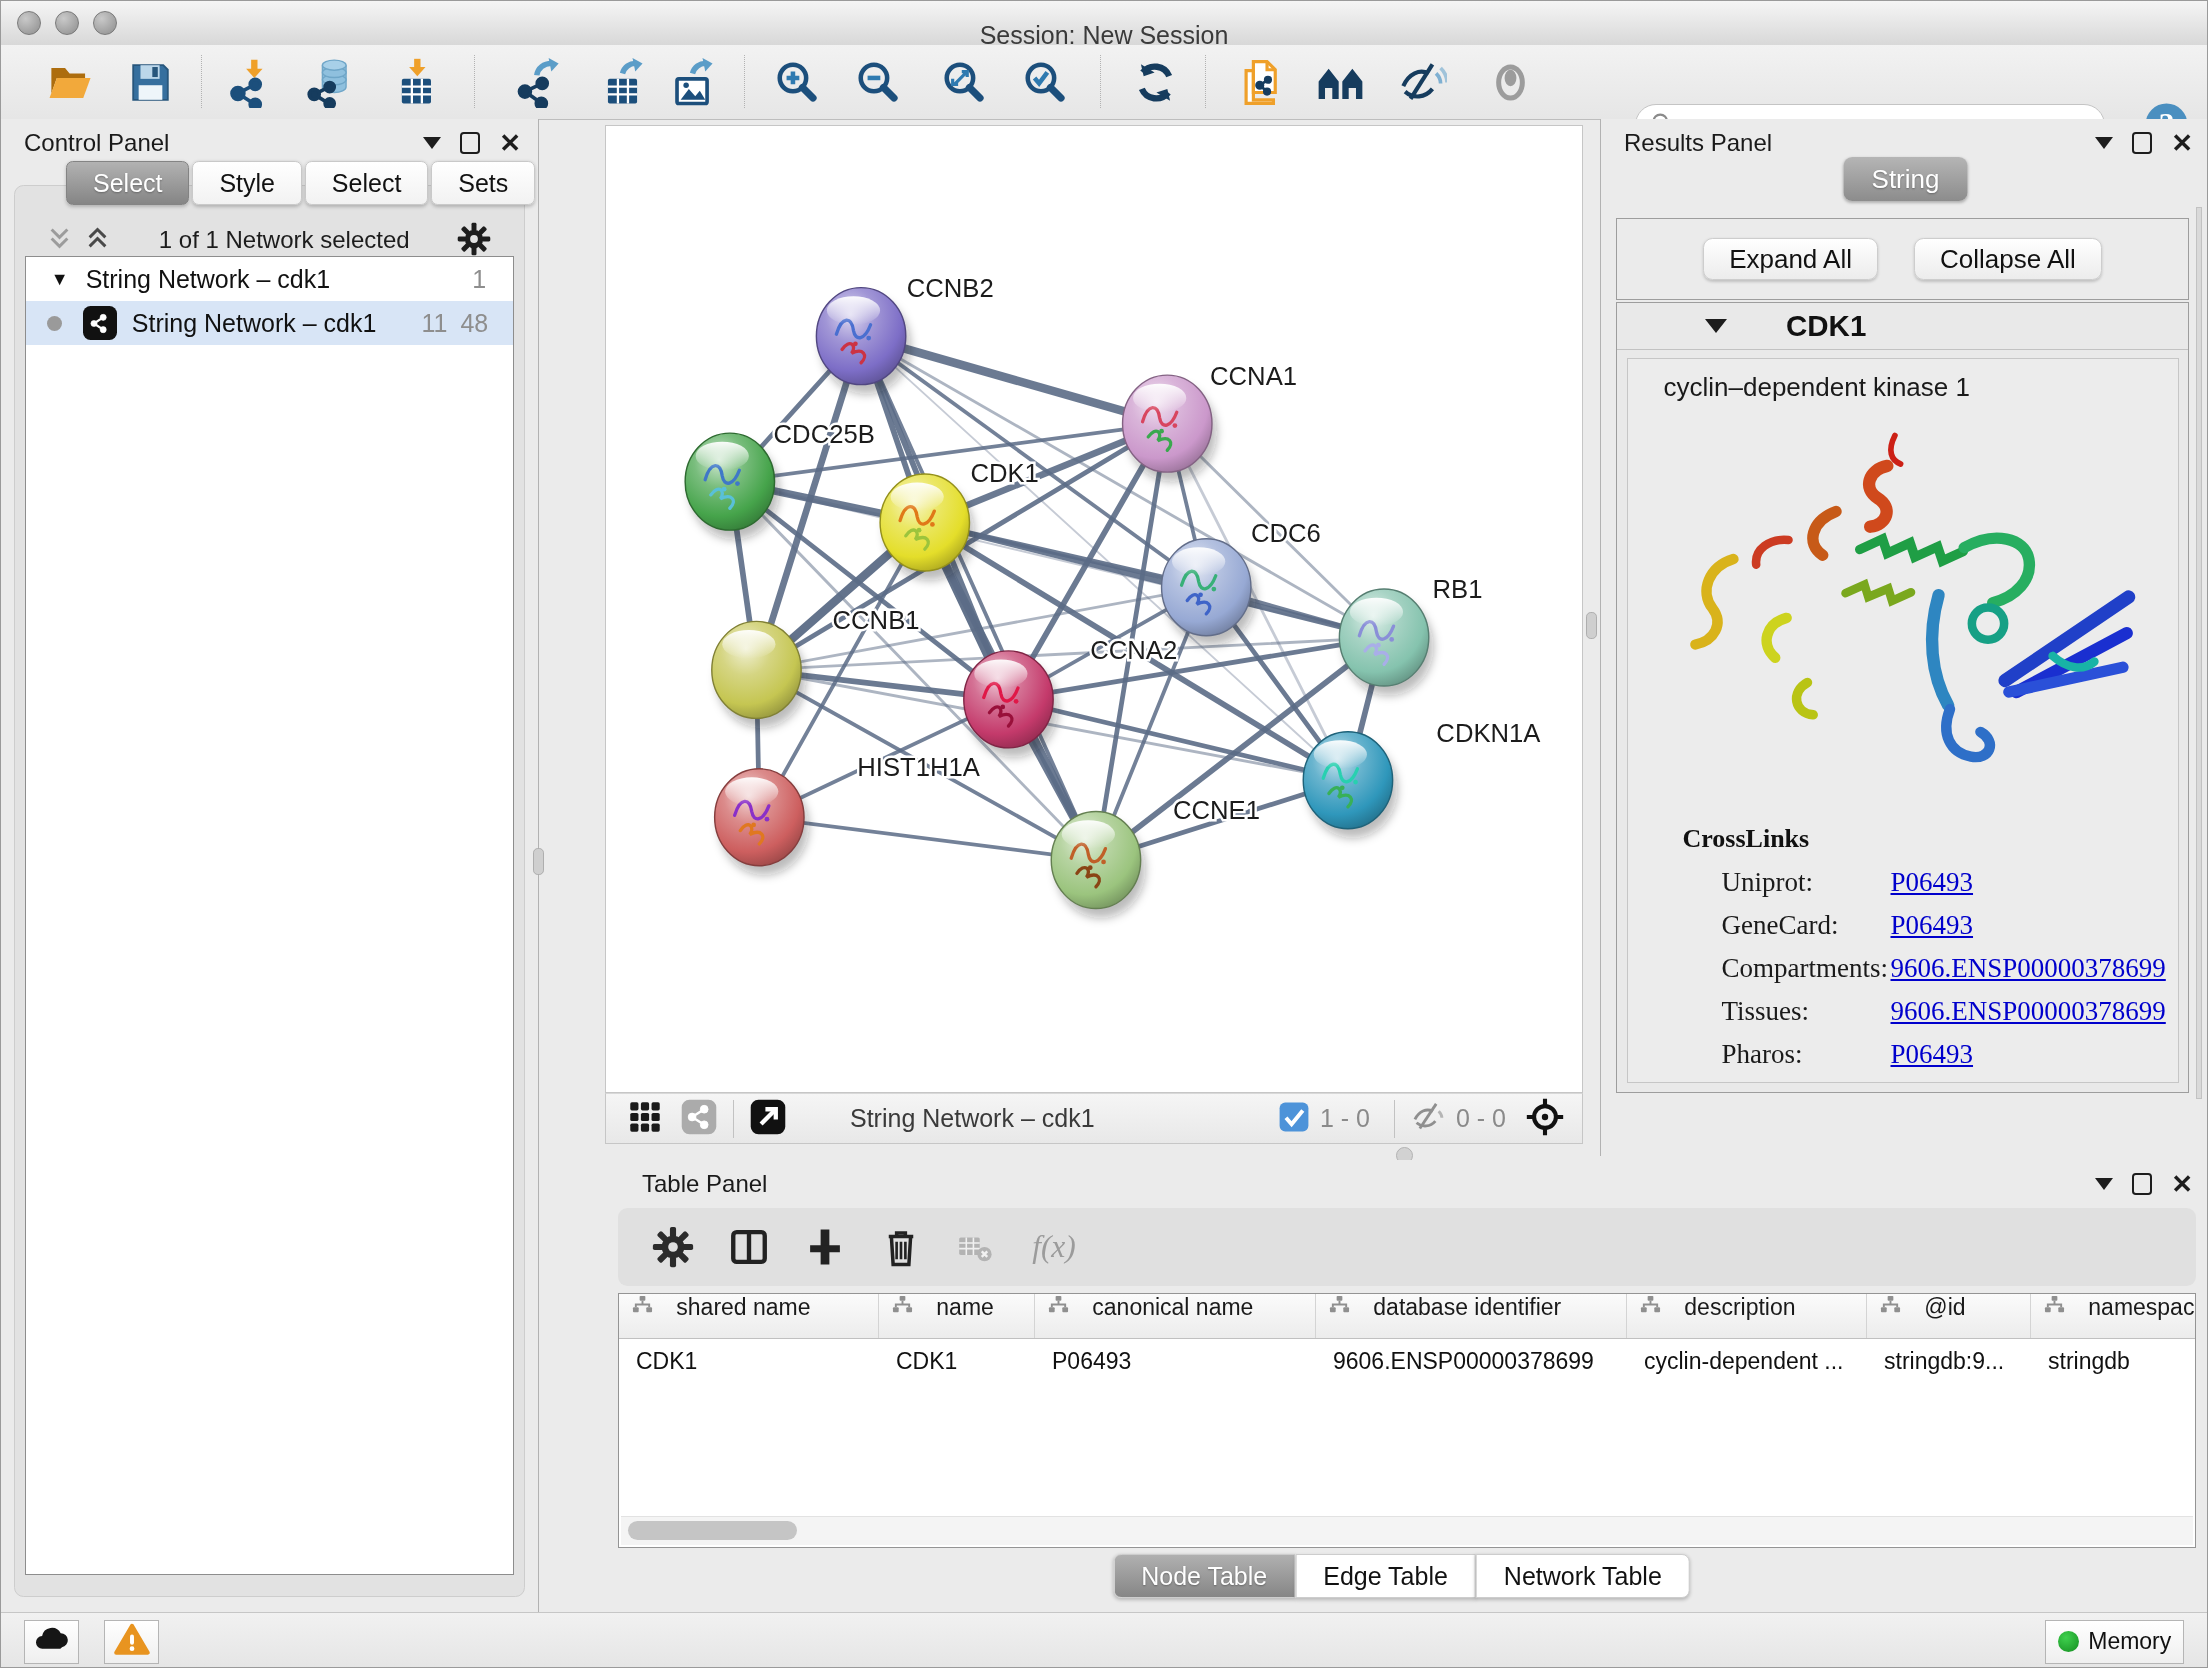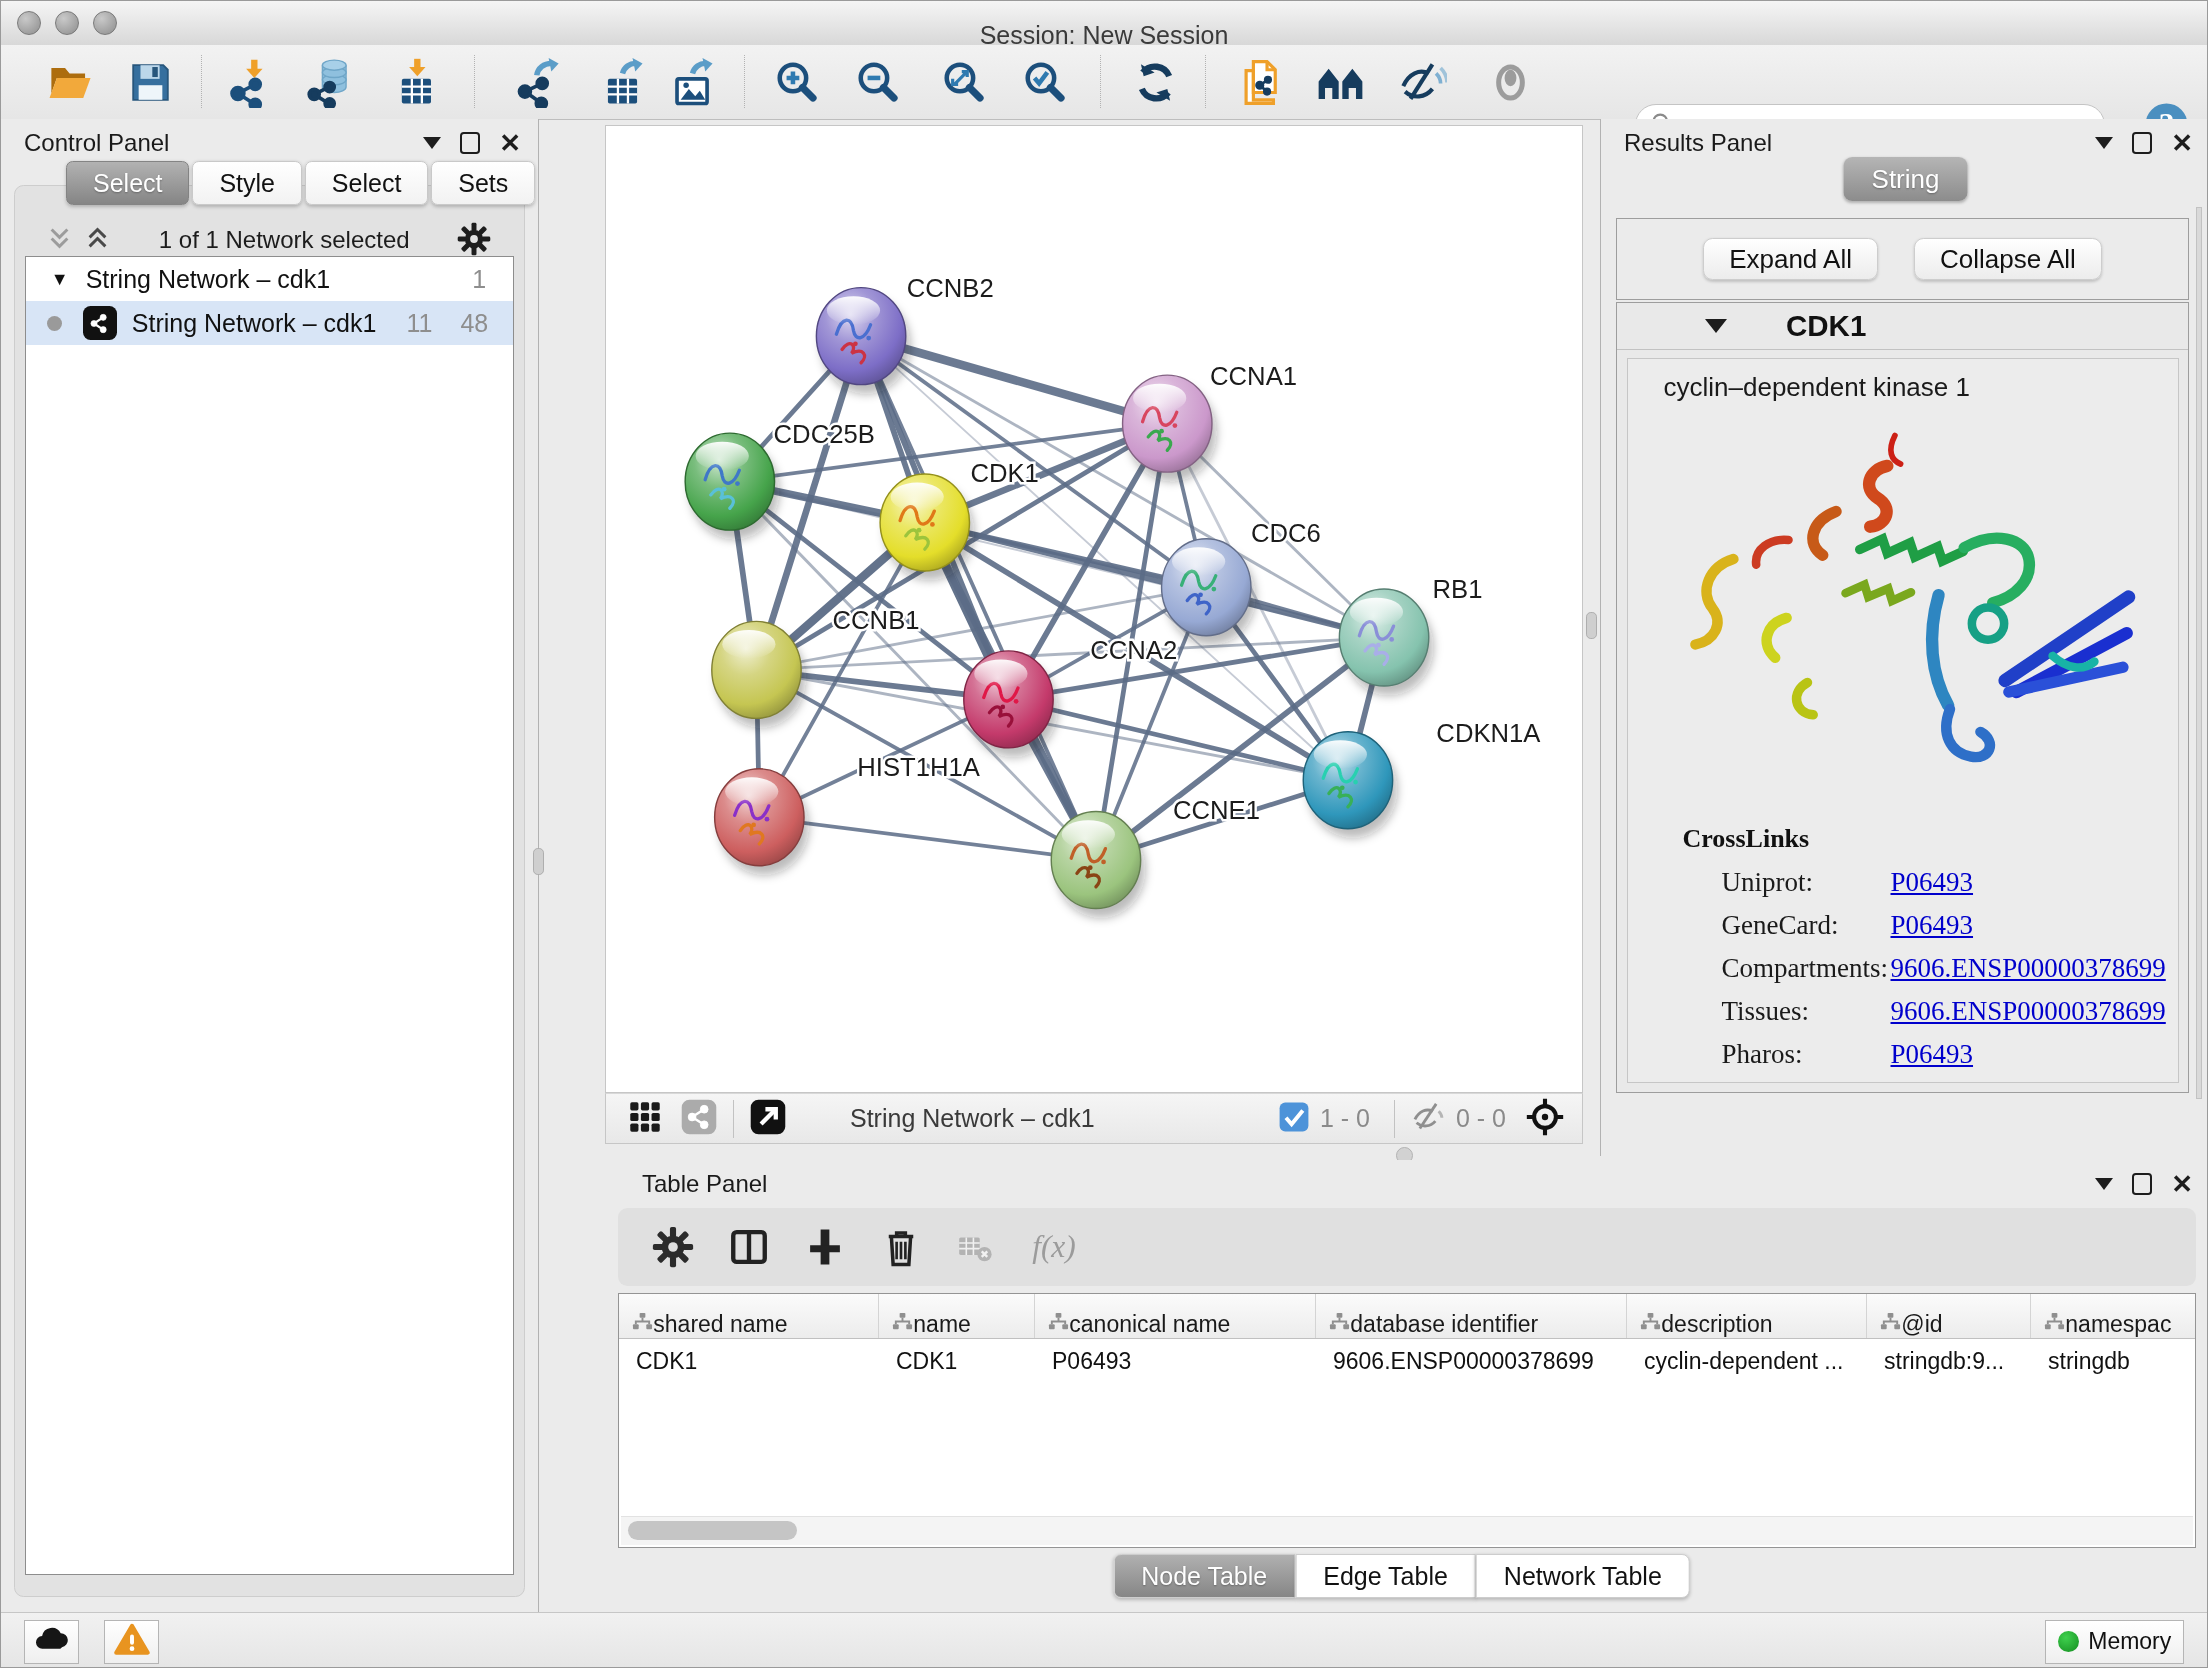--- a/index.html
+++ b/index.html
@@ -30,21 +30,21 @@
   .cp-tab.active{background:linear-gradient(#b2b2b2,#858585);color:#fff;border-color:#848484;text-shadow:0 1px 1.9px rgba(0,0,0,.3);}
   .sel-row{position:absolute;left:13.3px;right:13.3px;top:34px;height:40px;display:flex;align-items:center;}
   .sel-status{flex:1;text-align:center;font-size:24px;color:#1c1c1c;}
   .tree{position:absolute;left:9.5px;right:9.5px;top:70px;bottom:21px;background:#fff;border:1.9px solid #8d8d8d;}
   .tree-row{display:flex;align-items:center;height:44px;font-size:25px;color:#111;}
   .tree-row.selected{background:#d8e5f6;}
   .tree-caret{margin:0 17px 0 25px;font-size:18px;color:#111;}
   .tree-count{color:#8e8e8e;margin-left:auto;margin-right:27px;}
   .tree-dot{width:15px;height:15px;border-radius:50%;background:#9a9a9a;margin:0 21px 0 21px;}
   .share-badge{width:34px;height:34px;border-radius:7.6px;background:#111;display:flex;align-items:center;justify-content:center;margin-right:15px;}
-  .tree-nums{margin-left:auto;display:flex;gap:28px;color:#8e8e8e;margin-right:25px;}
+  .tree-nums{margin-left:auto;display:flex;gap:13px;color:#8e8e8e;margin-right:25px;}
   .vhandle{position:absolute;width:8.6px;height:25px;border-radius:4.8px;background:#cfcfcf;border:1px solid #aeaeae;}
   
   .netview{position:absolute;left:604px;top:124px;width:978px;height:968px;background:#fff;border:1px solid #c6c6c6;box-sizing:border-box;text-align:center;}
   .net-toolbar{position:absolute;left:604px;top:1092px;width:978px;height:51px;background:linear-gradient(#f5f5f5,#e8e8e8);border:1px solid #c6c6c6;border-top:1px solid #d8d8d8;display:flex;align-items:center;box-sizing:border-box;}
   .nt-sep{width:0;height:38px;border-left:1px solid #c2c2c2;margin:0 15px;}
   .nt-title{font-size:25px;color:#3a3a3a;margin-left:63px;}
   .nt-count{font-size:25px;color:#8a8a8a;margin:0 9.5px;}
   .dot-handle{position:absolute;width:15px;height:15px;border-radius:50%;background:#d2d2d2;border:1px solid #b2b2b2;}
   
   .rp{position:absolute;left:1599px;top:118px;width:610px;height:1037px;background:#ebebeb;border-left:1.9px solid #b2b2b2;box-sizing:border-box;}
@@ -61,21 +61,21 @@
   .xl-row{display:flex;margin-left:94px;height:43px;align-items:center;font-family:"Liberation Serif","DejaVu Serif",serif;font-size:27px;color:#1a1a1a;}
   .xl-label{width:169px;flex:none;}
   .xl-value{color:#0000cc;text-decoration:underline;cursor:pointer;}
   .rp-scrollline{position:absolute;right:7.6px;top:88px;bottom:57px;width:4.8px;background:#d9d9d9;border:1px solid #c2c2c2;}
   
   .tp{position:absolute;left:592px;top:1159px;width:1617px;height:452px;background:#ebebeb;}
   .tp-toolbar{position:absolute;left:25px;top:48px;width:1578px;height:78px;background:#e0e0e0;border-radius:9.5px;display:flex;align-items:center;gap:34px;padding-left:34px;box-sizing:border-box;}
   .tp-toolbar .ti{cursor:pointer;display:flex;align-items:center;}
   .tbl{position:absolute;left:25px;top:133px;width:1578px;height:255px;background:#fff;border:1.9px solid #949494;box-sizing:border-box;}
   .tbl-head{display:flex;height:44px;background:linear-gradient(#fbfbfb,#ececec);border-bottom:1.9px solid #c0c0c0;}
-  .th{display:flex;align-items:flex-end;gap:0;padding-left:13.3px;border-right:1.9px solid #d4d4d4;font-size:23px;color:#1a1a1a;box-sizing:border-box;flex:none;overflow:hidden;white-space:nowrap;cursor:pointer;}
+  .th{display:flex;align-items:flex-start;gap:23px;padding-left:13.3px;border-right:1.9px solid #d4d4d4;font-size:23px;color:#1a1a1a;box-sizing:border-box;flex:none;overflow:hidden;white-space:nowrap;cursor:pointer;}
   .tbl-row{display:flex;height:44px;}
   .td{padding-left:17px;font-size:23px;line-height:44px;color:#111;flex:none;box-sizing:border-box;overflow:hidden;white-space:nowrap;}
   .tbl-scroll{position:absolute;left:1.9px;right:1.9px;bottom:1.9px;height:28.5px;background:#f4f4f4;border-top:1px solid #e2e2e2;}
   .pill{position:absolute;left:7.6px;top:4.8px;width:169px;height:19px;border-radius:9.5px;background:#c5c5c5;cursor:pointer;}
   .tp-tabs{position:absolute;left:50%;transform:translateX(-50%);top:394px;display:flex;}
   .tp-tab{height:42px;line-height:42px;padding:0 27px;background:#fff;border:1px solid #cdcdcd;font-size:25px;color:#111;box-shadow:0 1.9px 3.8px rgba(0,0,0,.22);cursor:pointer;}
   .tp-tab:first-child{border-radius:7.6px 0 0 7.6px;}
   .tp-tab:last-child{border-radius:0 7.6px 7.6px 0;}
   .tp-tab.active{background:linear-gradient(#b0b0b0,#868686);color:#fff;text-shadow:0 1px 1.9px rgba(0,0,0,.3);}
   

